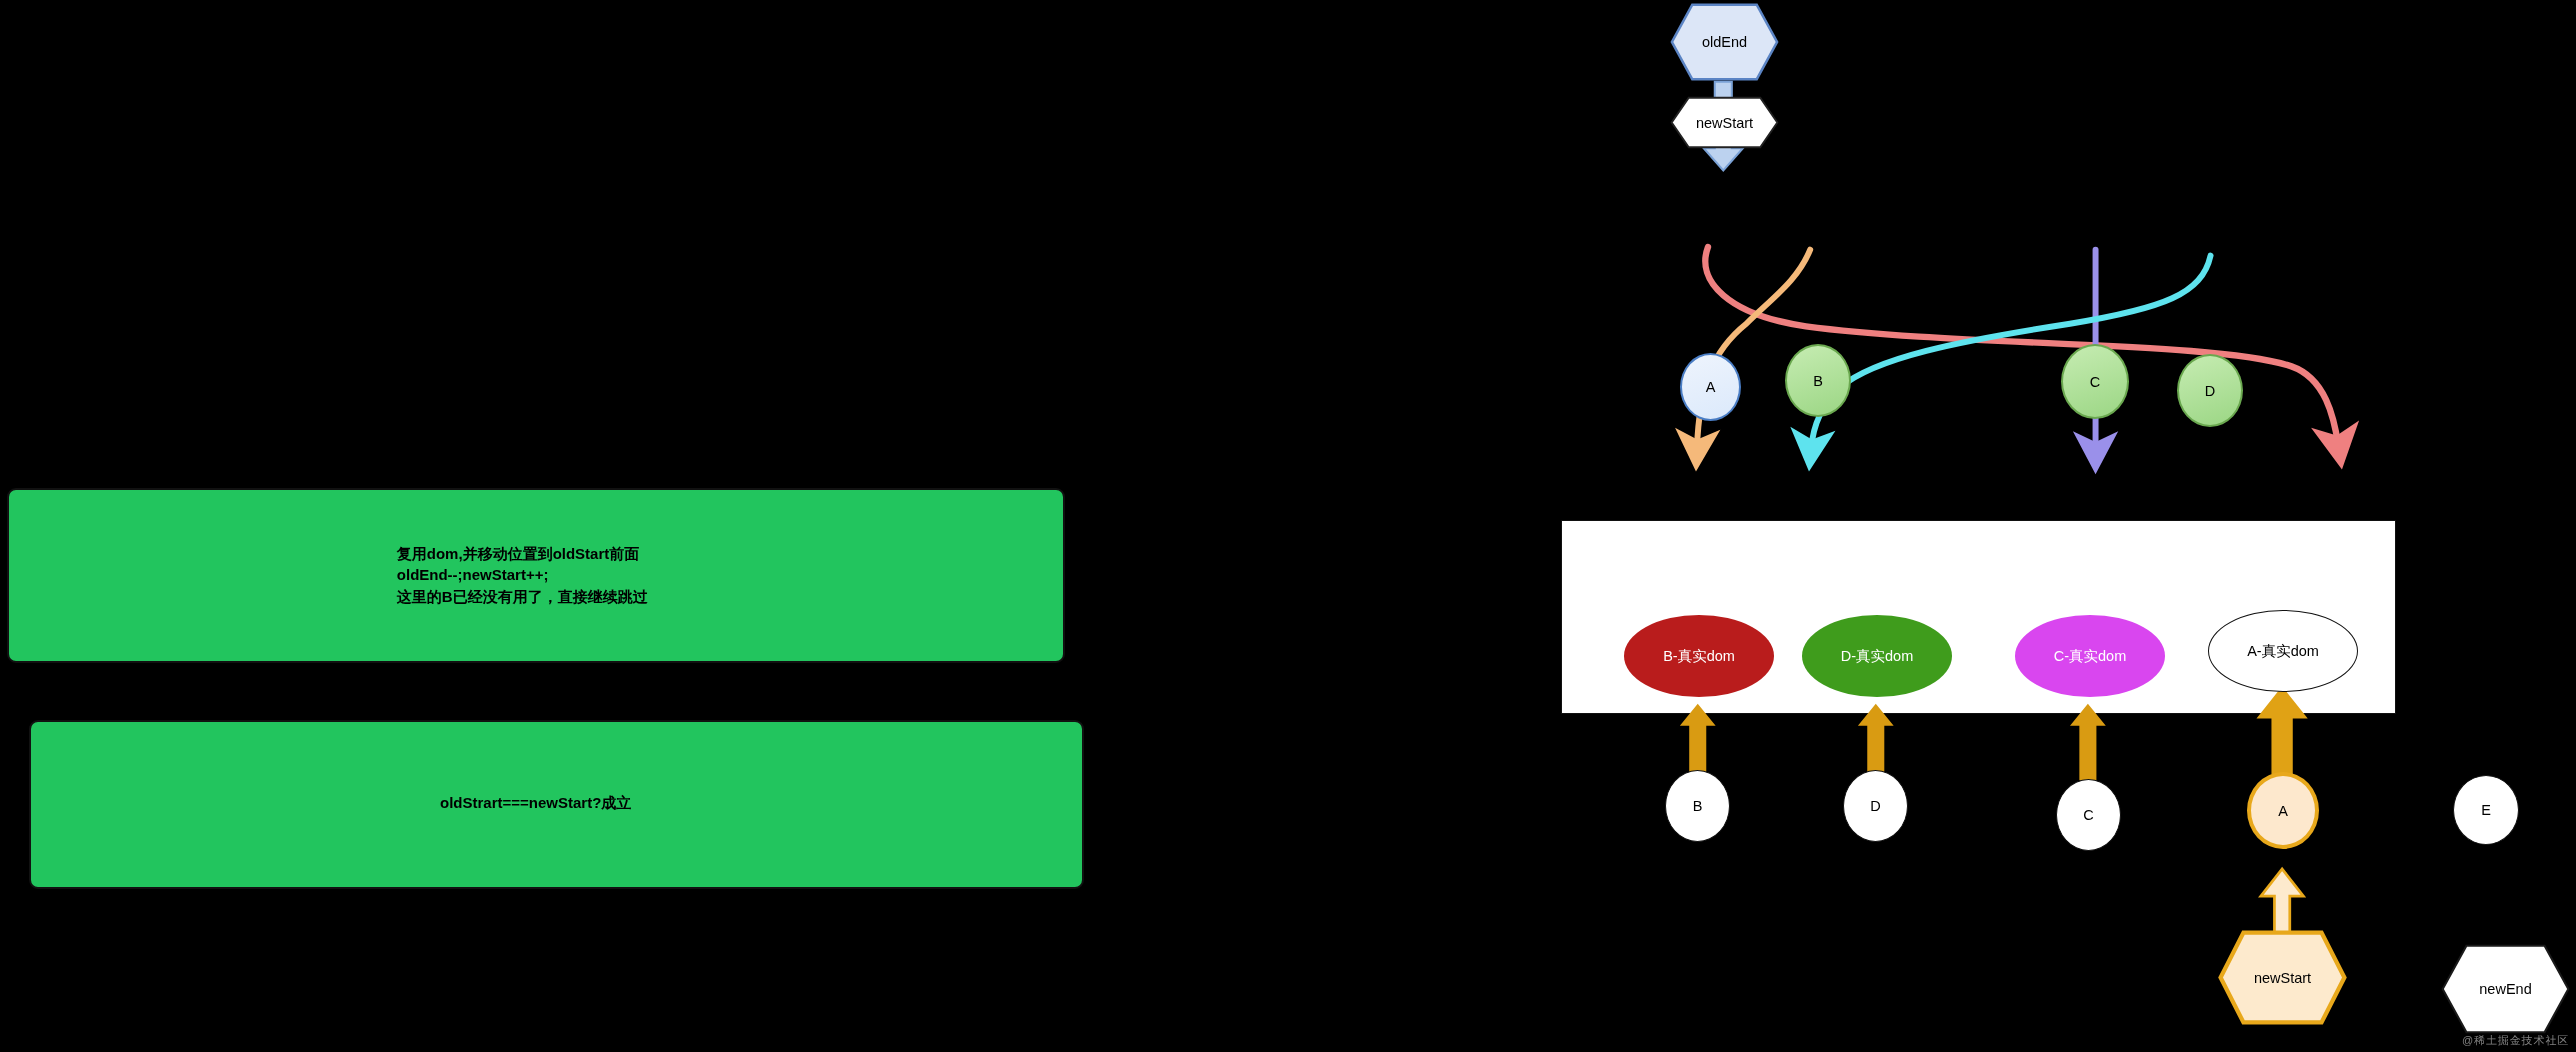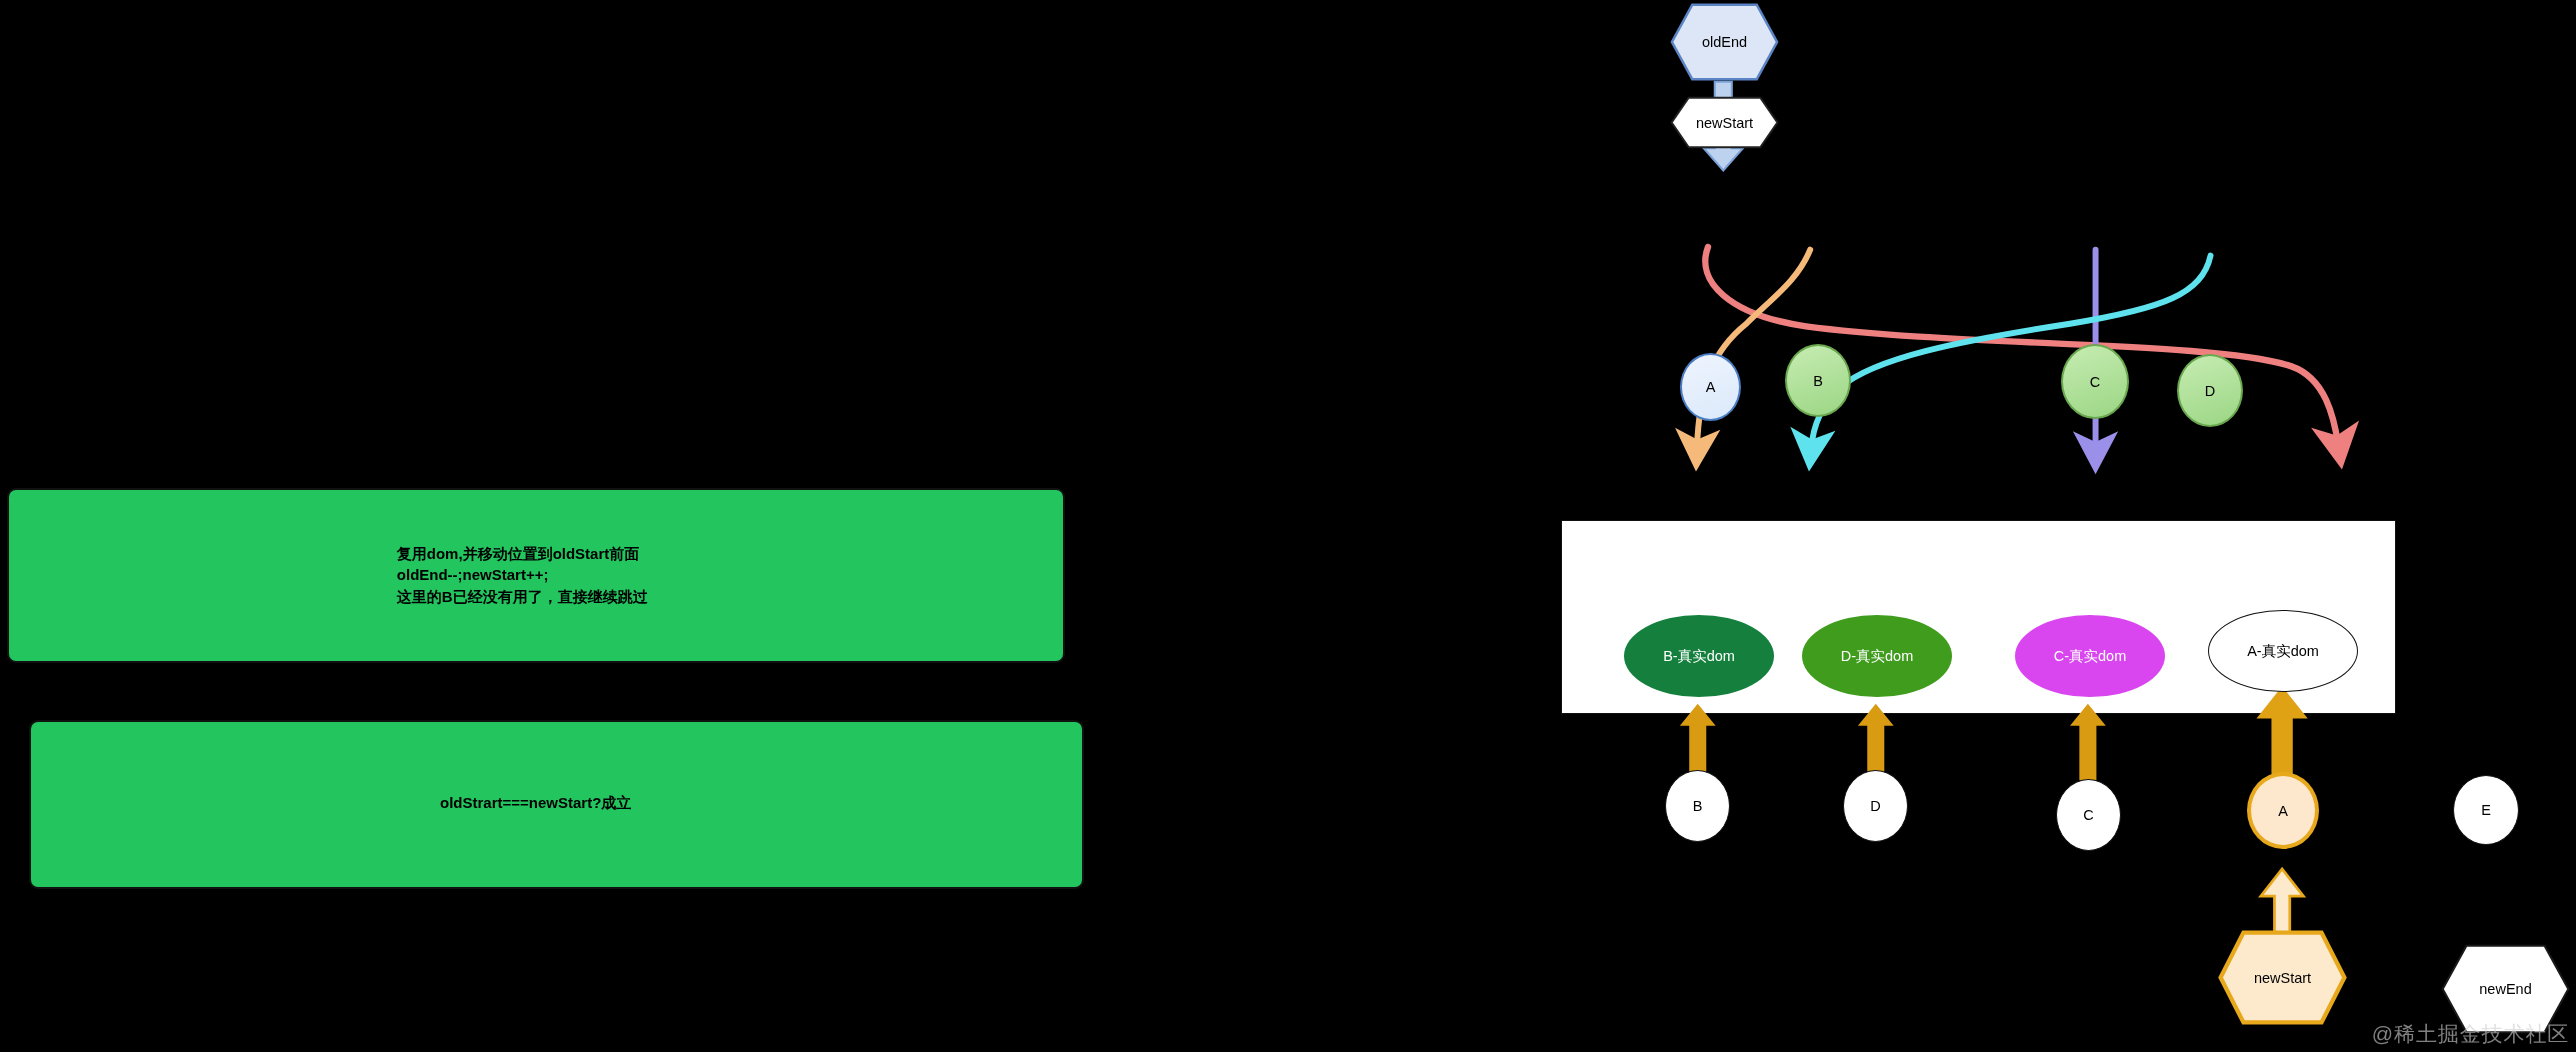--- a/index.html
+++ b/index.html
@@ -32,21 +32,21 @@
   .ell{position:absolute;border-radius:50%;display:flex;align-items:center;
        justify-content:center;box-sizing:border-box;font-size:14.5px;}
 
   
   #dom-panel{position:absolute;left:1561px;top:520px;width:835px;height:194px;
              background:#fff;border:1.7px solid #111;box-sizing:border-box;}
 
   #edges{position:absolute;left:0;top:0;width:2576px;height:1053px;
          pointer-events:none;}
 
-  .wm{position:absolute;right:6.8px;bottom:5.1px;font-size:21px;color:#cfcfcf;
+  .wm{position:absolute;right:6.8px;bottom:5.1px;font-size:11px;color:#cfcfcf;
       opacity:.62;letter-spacing:0.9px;margin-top:20px;}
 </style>
 </head>
 <body>
 
 <div class="stage">
 
   <div class="note" id="note-1">
     <div class="note-text" id="note-1-text">复用dom,并移动位置到oldStart前面
 oldEnd--;newStart++;
@@ -129,21 +129,21 @@
   </div>
   <div class="circ" style="left:2061px;top:344px;width:68px;height:75px;
               background:linear-gradient(160deg,#c6ecb2,#9bd684);border:2.1px solid #6aa84f;">
     <span>C</span>
   </div>
   <div class="circ" style="left:2177px;top:354px;width:66px;height:73px;
               background:linear-gradient(160deg,#c6ecb2,#9bd684);border:2.1px solid #6aa84f;">
     <span>D</span>
   </div>
 
-  <div class="ell" style="left:1624px;top:615px;width:150px;height:82px;background:#15803d;color:#fff;">
+  <div class="ell" style="left:1624px;top:615px;width:150px;height:82px;background:#b91c1c;color:#fff;">
     <span>B-真实dom</span>
   </div>
   <div class="ell" style="left:1802px;top:615px;width:150px;height:82px;background:#3f9c1c;color:#ffffff;">
     <span>D-真实dom</span>
   </div>
   <div class="ell" style="left:2015px;top:615px;width:150px;height:82px;background:#d946ef;color:#fff;">
     <span>C-真实dom</span>
   </div>
   <div class="ell" style="left:2208px;top:610px;width:150px;height:82px;background:#fff;color:#000;border:1.9px solid #111;">
     <span>A-真实dom</span>

